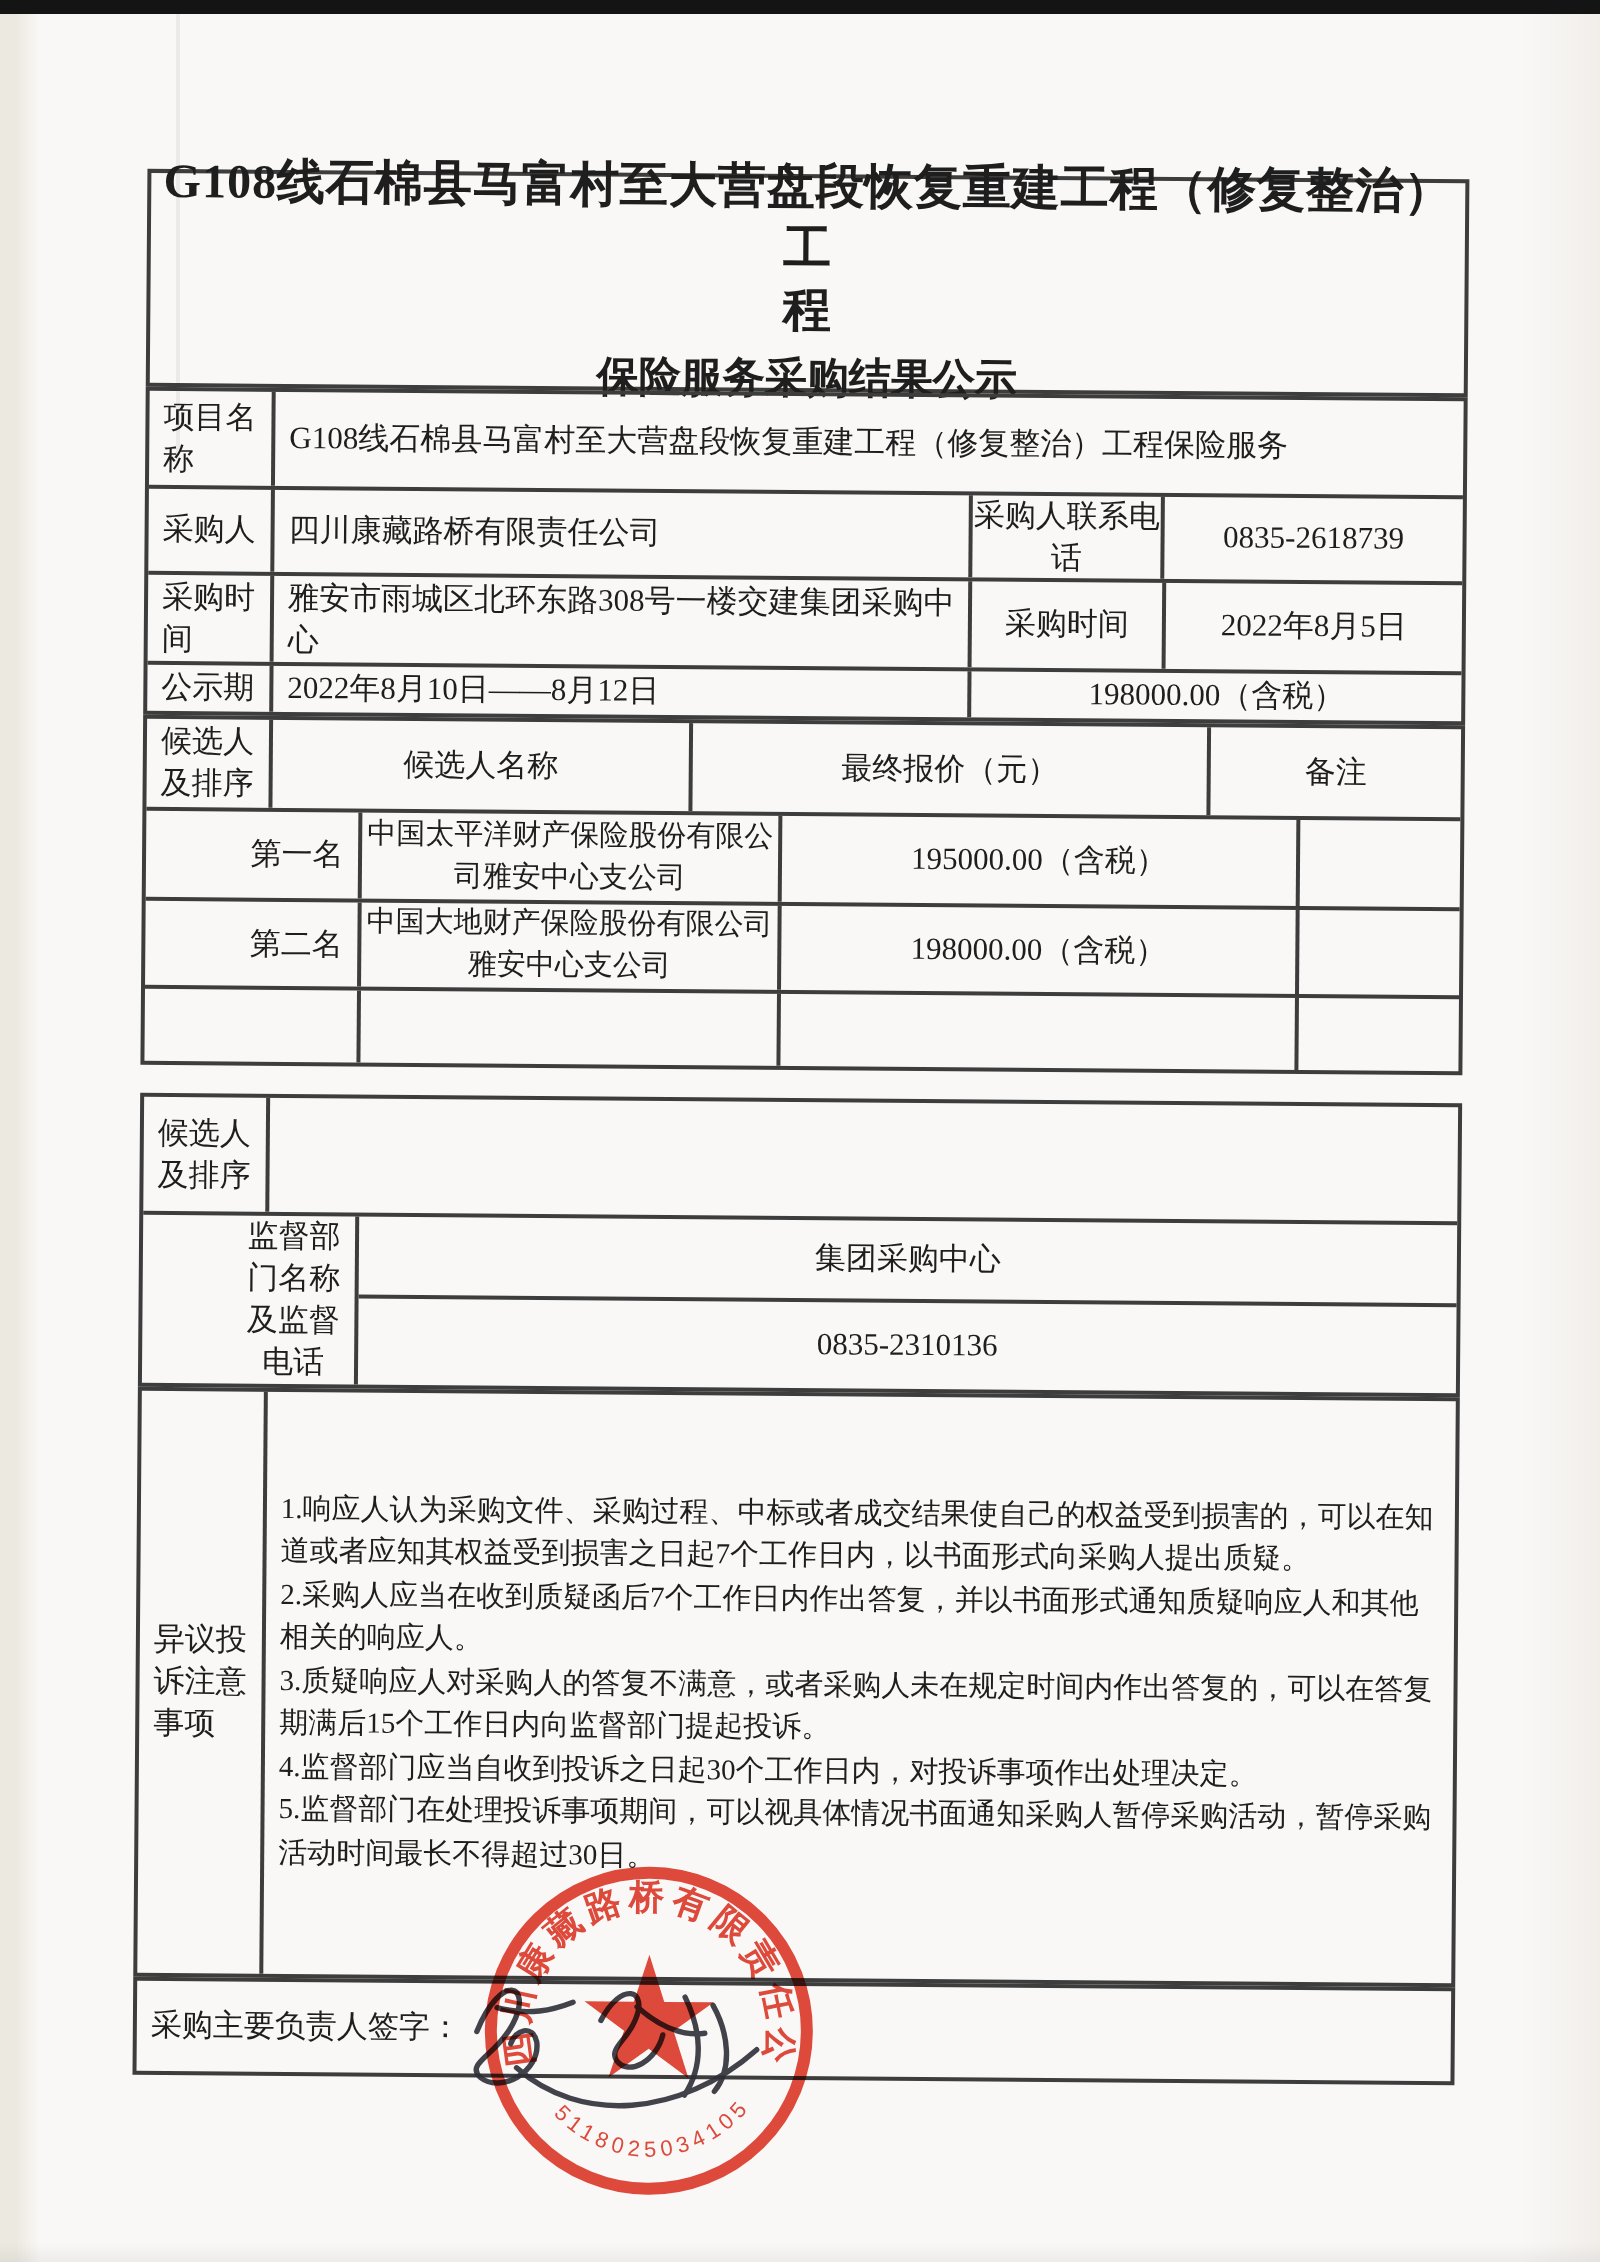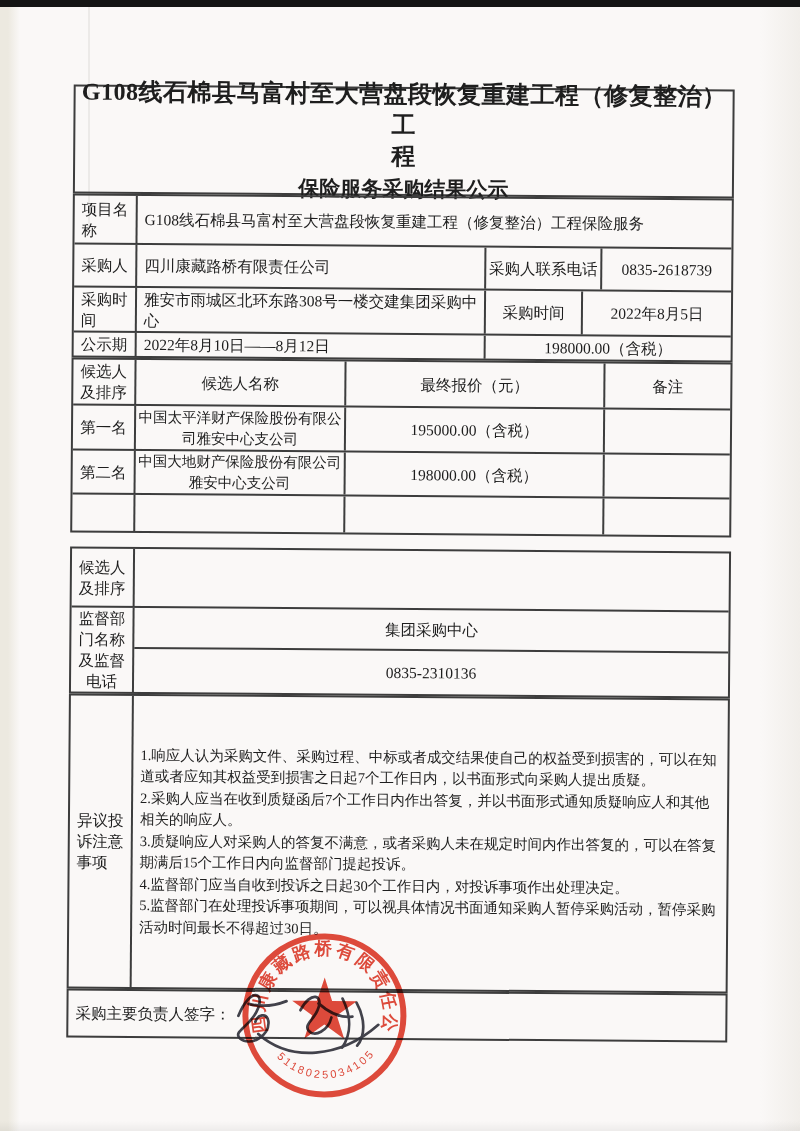--- a/index.html
+++ b/index.html
@@ -18,21 +18,21 @@
           transform:rotate(0.45deg); transform-origin:400px 560px; }
 
   .blk { position:absolute; border:2px solid #3d3d3d; display:flex; flex-direction:column; }
   .row { display:flex; border-top:2px solid #3d3d3d; }
   .row:first-child { border-top:none; }
   .cell { border-left:2px solid #3d3d3d; display:flex; align-items:center; font-size:15.5px; line-height:21px; overflow:hidden; }
   .cell:first-child { border-left:none; }
   .cell.c { justify-content:center; text-align:center; }
   .cell.l { padding-left:7px; padding-right:4px; text-align:left; }
   .lab { width:61px; flex:0 0 61px; padding-left:5px; padding-right:3px; }
-  .lab.c { padding-left:2px; padding-right:2px; }
+  .lab.c { padding-left:2px; padding-right:2px;margin-left:45px; }
   .grow { flex:1 1 auto; }
 
   .title-blk { justify-content:center; align-items:center; text-align:center; }
   .title-line { font-size:24px; font-weight:bold; line-height:31px; letter-spacing:0.5px; }
   .subtitle-line { font-size:21px; font-weight:bold; line-height:30px; margin-top:2px; }
 
   .objection-text { display:flex; flex-direction:column; justify-content:center;
                     padding:12px 8px 12px 7px; font-size:14.5px; line-height:21.5px; }
   .objection-text div { text-align:left; }
 
@@ -57,21 +57,21 @@
   </div>
 
   <div class="blk" style="left:70px; top:196px; width:661px; height:164px;">
     <div class="row" style="height:47px;">
       <div class="cell lab l">项目名称</div>
       <div class="cell l grow">G108线石棉县马富村至大营盘段恢复重建工程（修复整治）工程保险服务</div>
     </div>
     <div class="row" style="height:43px;">
       <div class="cell lab l">采购人</div>
       <div class="cell l" style="width:349px;">四川康藏路桥有限责任公司</div>
-      <div class="cell c" style="width:116px;">采购人联系电话</div>
+      <div class="cell c" style="width:96px;">采购人联系电话</div>
       <div class="cell c grow">0835-2618739</div>
     </div>
     <div class="row" style="height:45px;">
       <div class="cell lab l">采购时间</div>
       <div class="cell l" style="width:349px;">雅安市雨城区北环东路308号一楼交建集团采购中心</div>
       <div class="cell c" style="width:97px;">采购时间</div>
       <div class="cell c grow">2022年8月5日</div>
     </div>
     <div class="row grow">
       <div class="cell lab l">公示期</div>

